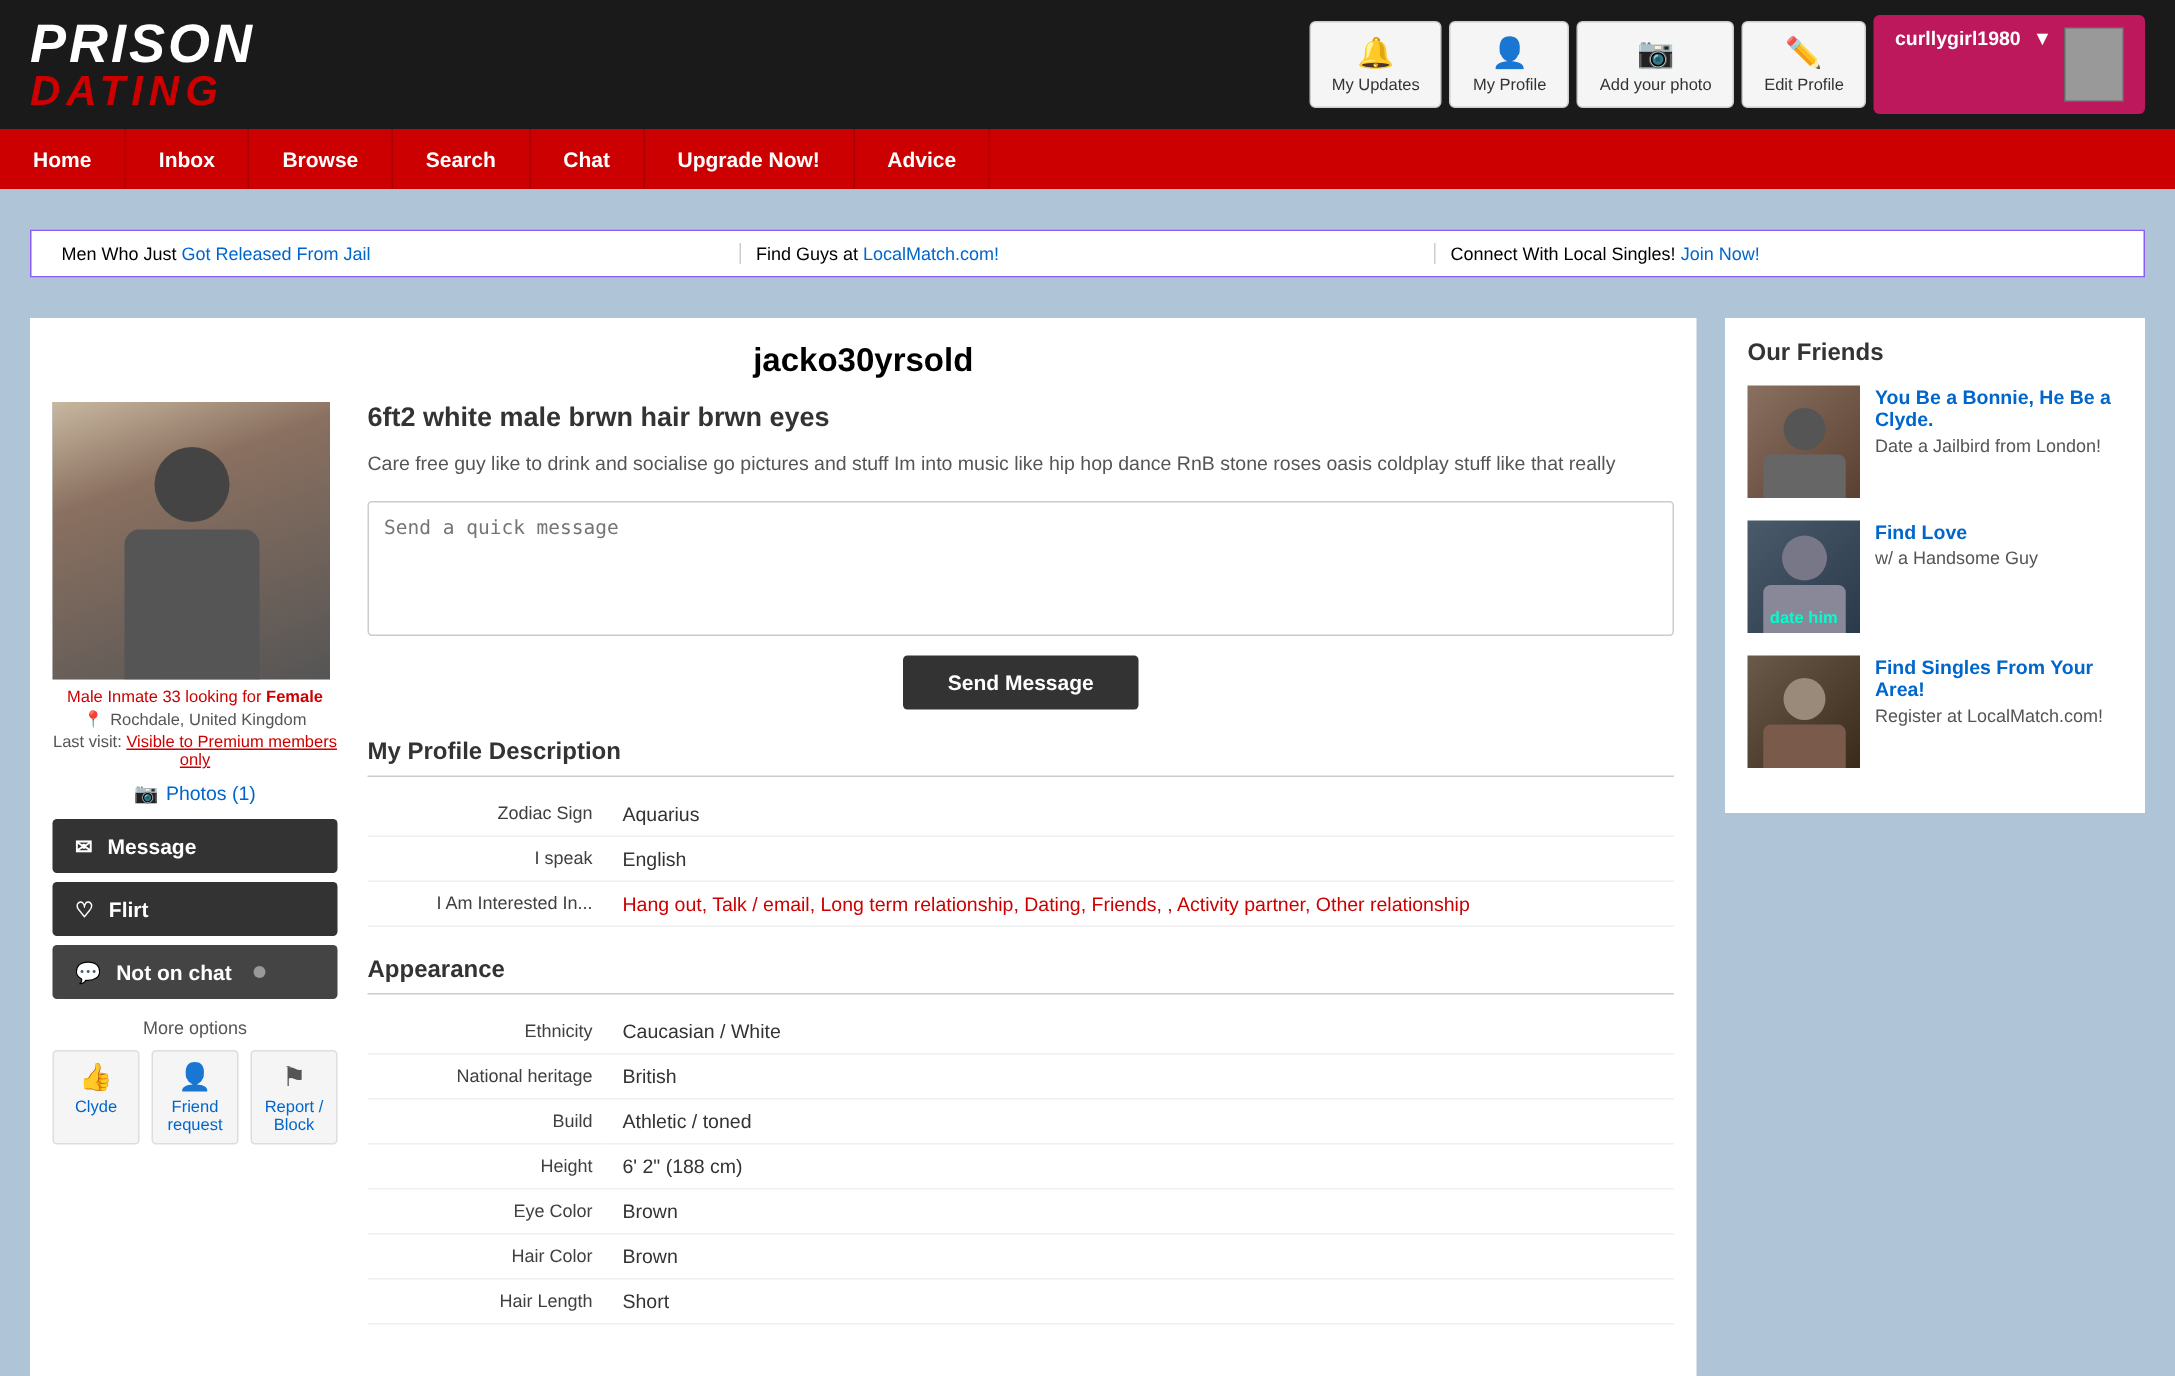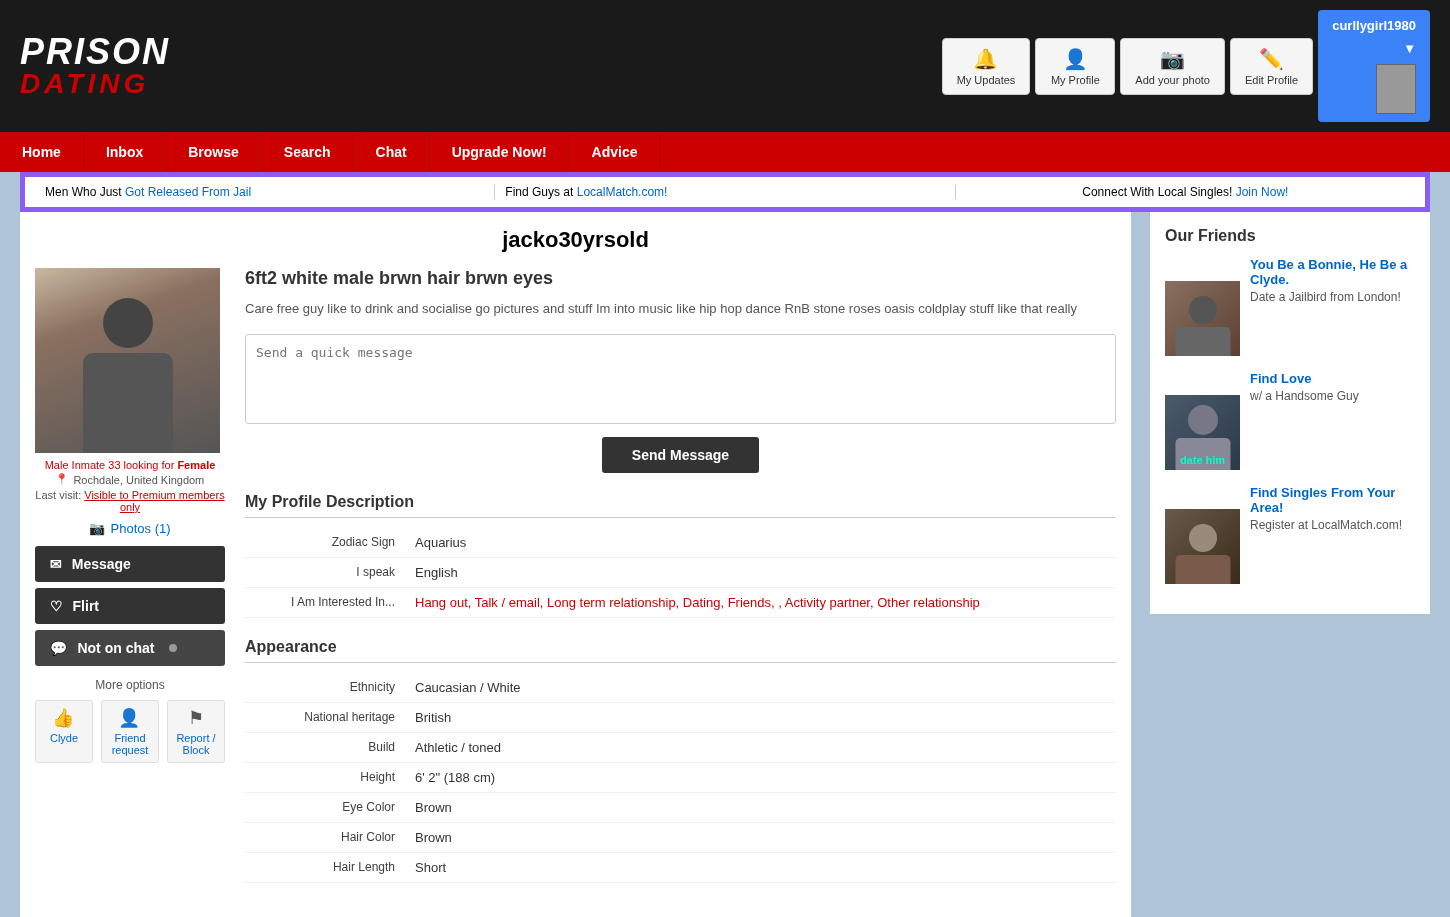--- a/index.html
+++ b/index.html
@@ -6,31 +6,31 @@
     body { font-family: Arial, sans-serif; font-size: 13px; background: #b0c4d8; }
 
     
     .header { background: #1a1a1a; display: flex; align-items: center; justify-content: space-between; padding: 10px 20px; }
     .logo { display: flex; flex-direction: column; line-height: 1; }
     .logo-prison { font-size: 36px; font-weight: 700; color: #fff; letter-spacing: 2px; font-style: italic; }
     .logo-dating { font-size: 28px; font-weight: 900; color: #cc0000; letter-spacing: 4px; font-style: italic; }
     .header-nav { display: flex; align-items: center; gap: 5px; }
     .header-nav-btn { display: flex; flex-direction: column; align-items: center; background: #f5f5f5; border: 1px solid #ccc; border-radius: 4px; padding: 8px 14px; cursor: pointer; min-width: 80px; font-size: 11px; color: #333; }
     .header-nav-btn .icon { font-size: 20px; margin-bottom: 3px; }
-    .user-btn { display: flex; align-items: flex-end; background: #3b82f6; border: none; border-radius: 4px; padding: 8px 14px; cursor: pointer; color: #fff; font-size: 13px; font-weight: bold; gap: 8px; flex-direction: column; }
+    .user-btn { display: flex; align-items: flex-start; background: #be185d; border: none; border-radius: 4px; padding: 8px 14px; cursor: pointer; color: #fff; font-size: 13px; font-weight: bold; gap: 8px; }
     .user-avatar-placeholder { width: 40px; height: 50px; background: #999; border: 1px solid #666; }
 
     
     .navbar { background: #cc0000; display: flex; }
     .navbar a { color: #fff; text-decoration: none; padding: 12px 22px; font-size: 14px; font-weight: bold; border-right: 1px solid #aa0000; display: block; }
 
     
-    .adbar { background: #fff; border: 5px solid #8b5cf6; display: flex; align-items: center; margin: 0 20px; padding: 8px 10px; font-size: 12px; }
+    .adbar { background: #fff; border: 1px solid #8b5cf6; display: flex; align-items: center; margin: 27px 20px; padding: 8px 10px; font-size: 12px; }
     .adbar-item { flex: 1; padding: 0 10px; border-right: 1px solid #ccc; }
-    .adbar-item:last-child { border-right: none; text-align: center; }
+    .adbar-item:last-child { border-right: none; }
     .adbar-item a { color: #0066cc; text-decoration: none; }
 
     
     .main-container { display: flex; gap: 4px; margin: 0 20px 20px 20px; }
     .content { background: #fff; flex: 1; padding: 15px; }
     .sidebar { width: 280px; margin-left: 15px; }
 
     
     .profile-username { text-align: center; font-size: 22px; font-weight: bold; margin-bottom: 15px; }
     .profile-top { display: flex; gap: 20px; margin-bottom: 20px; }
@@ -67,21 +67,21 @@
     .profile-table tr { border-bottom: 1px solid #f0f0f0; }
     .profile-table td { padding: 7px 10px; vertical-align: top; }
     .profile-table td:first-child { color: #404040; text-align: right; width: 160px; font-size: 12px; }
     .profile-table td:last-child { color: #333; font-size: 13px; }
     .profile-table td a { color: #cc0000; text-decoration: none; }
 
     
     .sidebar-friends { background: #fff; padding: 15px; }
     .sidebar-title { font-size: 16px; font-weight: bold; color: #333; margin-bottom: 12px; }
     .friend-item { display: flex; align-items: flex-start; gap: 10px; margin-bottom: 15px; }
-    .friend-img { width: 75px; height: 75px; background: #888; flex-shrink: 0; overflow: hidden; margin-top: 24px; }
+    .friend-img { width: 75px; height: 75px; background: #888; flex-shrink: 0; overflow: hidden; }
     .friend-text { flex: 1; }
     .friend-title { font-size: 13px; font-weight: bold; color: #0066cc; margin-bottom: 3px; cursor: pointer; }
     .friend-subtitle { font-size: 12px; color: #555; }
     .online-dot { width: 8px; height: 8px; background: #999; border-radius: 50%; display: inline-block; margin-left: 5px; }
 
     .friend-img-1 { background: linear-gradient(135deg, #7a6a5a 0%, #4a3a2a 100%); }
     .friend-img-2 { background: linear-gradient(135deg, #3a4a5a 0%, #2a3a4a 100%); }
     .friend-img-3 { background: linear-gradient(135deg, #5a4a3a 0%, #3a2a1a 100%); }
   </style>
 </head>

